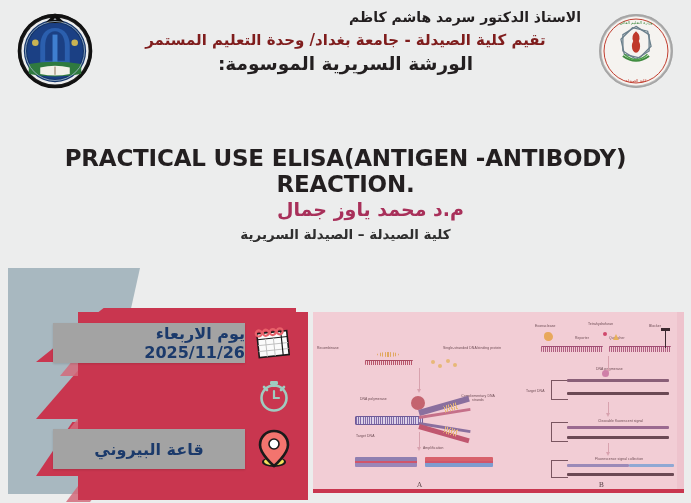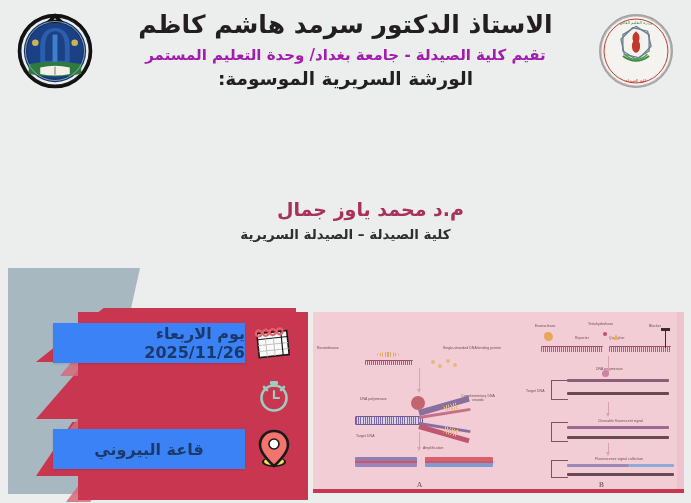--- a/index.html
+++ b/index.html
@@ -43,29 +43,30 @@
     direction: rtl;
   }
   .hdr-line1 {
     font-size: 18.5px;
     font-weight: bold;
     color: #231f20;
     line-height: 1.35;
     letter-spacing: 0px;
   }
   .hdr-line2 {
-    font-size: 25px;
+    font-size: 14px;
     font-weight: bold;
     color: #231f20;
     line-height: 1.35;
+    text-align: right;
   }
   .hdr-line3 {
     font-size: 15px;
     font-weight: bold;
-    color: #a21caf;
+    color: #7f1d1d;
     line-height: 1.5;
     margin-top: 2px;
   }
   .hdr-line4 {
     font-size: 18.5px;
     font-weight: bold;
     color: #231f20;
     line-height: 1.35;
     margin-top: 1px;
   }
@@ -172,21 +173,21 @@
   }
   .info-row {
     position: relative;
     height: 46px;
     margin-bottom: 7px;
     display: flex;
     align-items: center;
     flex-direction: row-reverse;
   }
   .info-chip {
-    background: #3b82f6;
+    background: #a3a3a3;
     height: 40px;
     width: 192px;
     display: flex;
     align-items: center;
     justify-content: center;
     direction: rtl;
     font-size: 16px;
     font-weight: bold;
     color: #1b3a6b;
     box-shadow: 0 1px 2px rgba(0,0,0,.12);
@@ -308,20 +309,21 @@
       <circle cx="50" cy="50" r="44" fill="none" stroke="#a5a5a5" stroke-width="2"></circle>
     </svg>
 
     <div class="header-text">
       <div class="hdr-line2">الاستاذ الدكتور سرمد هاشم كاظم</div>
       <div class="hdr-line3">تقيم كلية الصيدلة - جامعة بغداد/ وحدة التعليم المستمر</div>
       <div class="hdr-line4">الورشة السريرية الموسومة:</div>
     </div>
   </div>
 
+  <div class="title-main">PRACTICAL USE ELISA(ANTIGEN -ANTIBODY) REACTION.</div>
   <div class="speaker-name">م.د محمد ياوز جمال</div>
   <div class="speaker-affil">كلية الصيدلة – الصيدلة السريرية</div>
 
   <div class="lower">
 
     <div class="wedge-grey"></div>
 
     <div class="zigzag">
       <div class="zig zig1"></div>
       <div class="zig zig2"></div>

